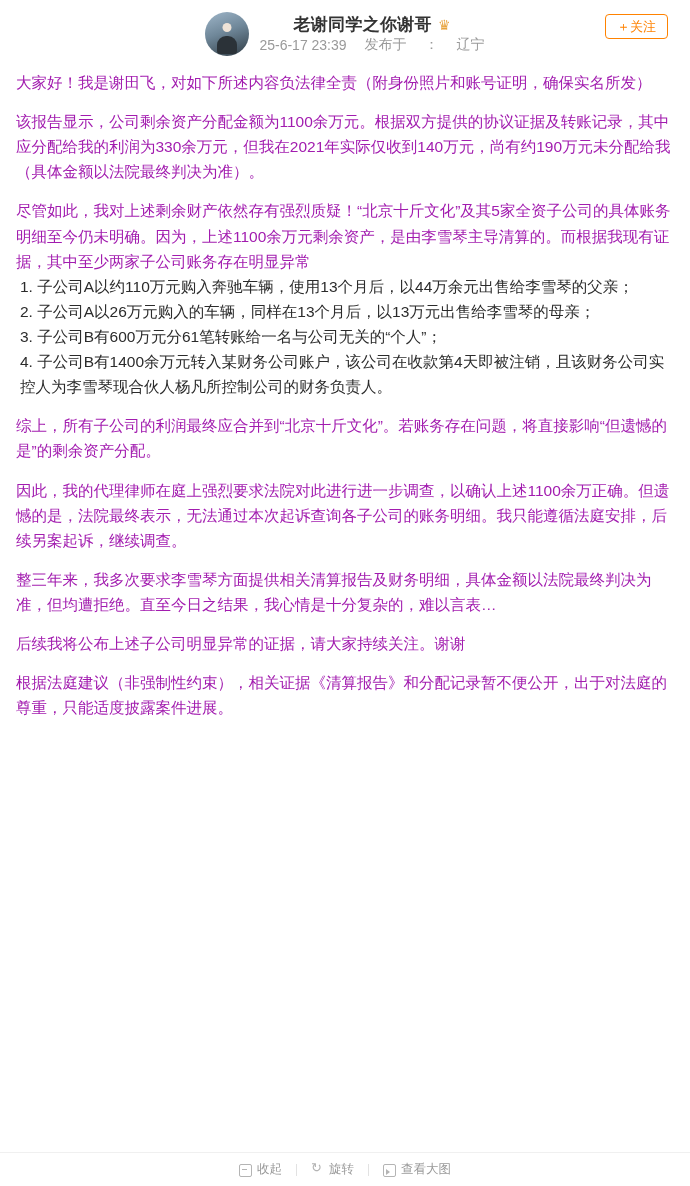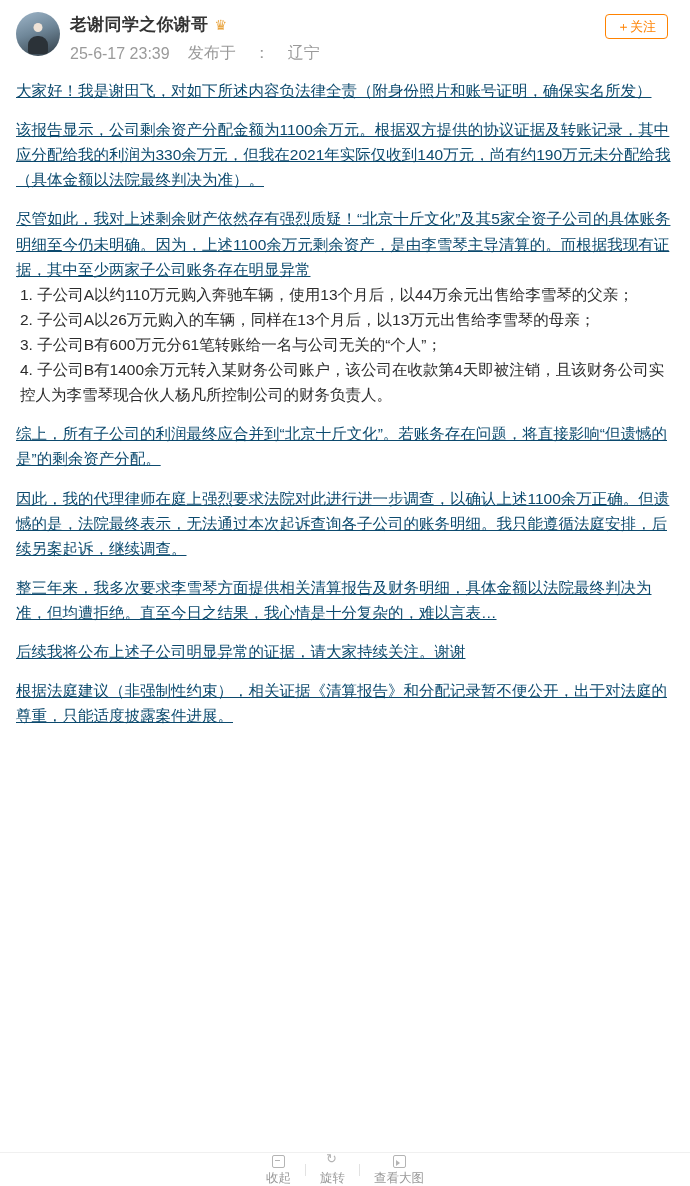--- a/index.html
+++ b/index.html
@@ -1,15 +1,15 @@
 <!DOCTYPE html>
 <html><head>
 <meta charset="utf-8">
 <style>
-  * { box-sizing: border-box; }
+  * { box-sizing: border-box; justify-content: center; }
   html, body {
     margin: 0;
     padding: 0;
     background: #ffffff;
   }
   body {
     width: 690px;
     height: 1186px;
     font-family: "Liberation Sans", sans-serif;
     color: #222222;
@@ -77,22 +77,21 @@
     font-weight: bold;
     color: #333333;
     letter-spacing: 0.3px;
   }
   .crown-icon {
     font-size: 14px;
     line-height: 1;
     color: #e8a33d;
   }
   .submeta {
-    margin-top: 7px;
-    font-size: 16px;
+    font-size: 14px;
     color: #9a9a9a;
     display: flex;
     align-items: center;
     gap: 18px;
   }
   .follow-btn {
     position: absolute;
     right: 22px;
     top: 14px;
     border: 1px solid #ff8200;
@@ -108,24 +107,23 @@
   
   .body {
     padding: 0 16px;
     flex: 1 1 auto;
     overflow: hidden;
   }
   .body p {
     margin: 0 0 14px 0;
     font-size: 15.5px;
     line-height: 1.62;
-    color: #0c4a6e;
+    color: #a21caf;
     text-align: left;
     word-break: break-word;
-    text-decoration: underline;
   }
   .body p.first { margin-top: 8px; }
   .body ol {
     margin: 0 0 14px 0;
     padding: 0;
     list-style: none;
   }
   .body ol li {
     font-size: 15.5px;
     line-height: 1.62;
@@ -150,21 +148,20 @@
   }
   .footer-item {
     display: flex;
     align-items: center;
     gap: 5px;
     font-size: 12.5px;
     color: #9a9a9a;
     padding: 0 14px;
     cursor: pointer;
     line-height: 1;
-    flex-direction: column;
   }
   .footer-sep {
     width: 1px;
     height: 12px;
     background: #e2e2e2;
   }
   .ficon {
     display: inline-block;
     width: 13px;
     height: 13px;

